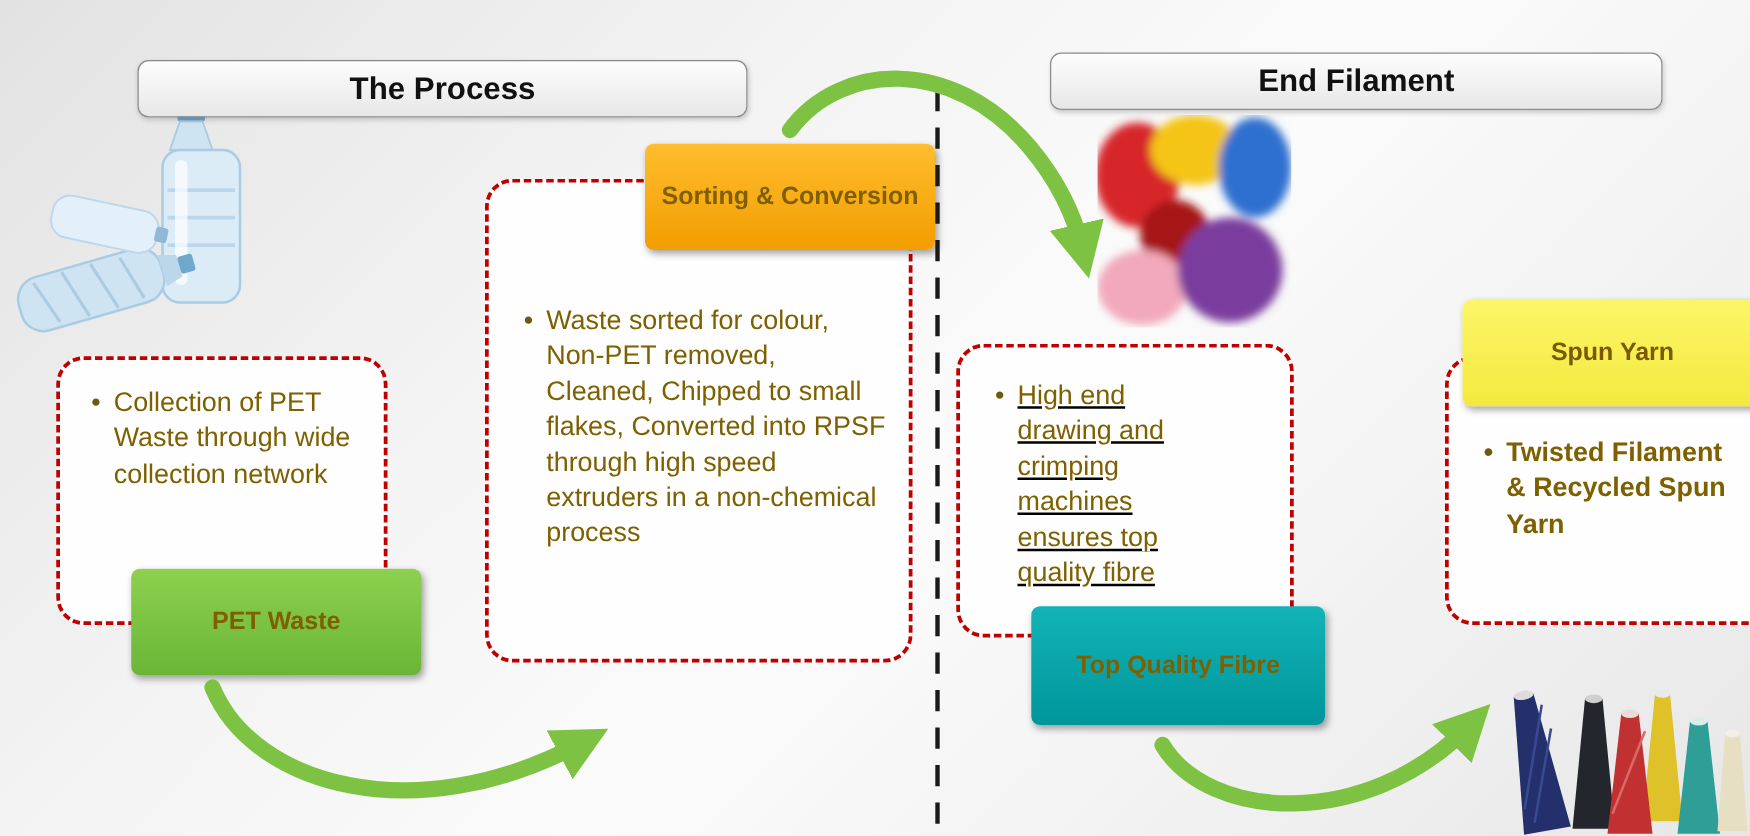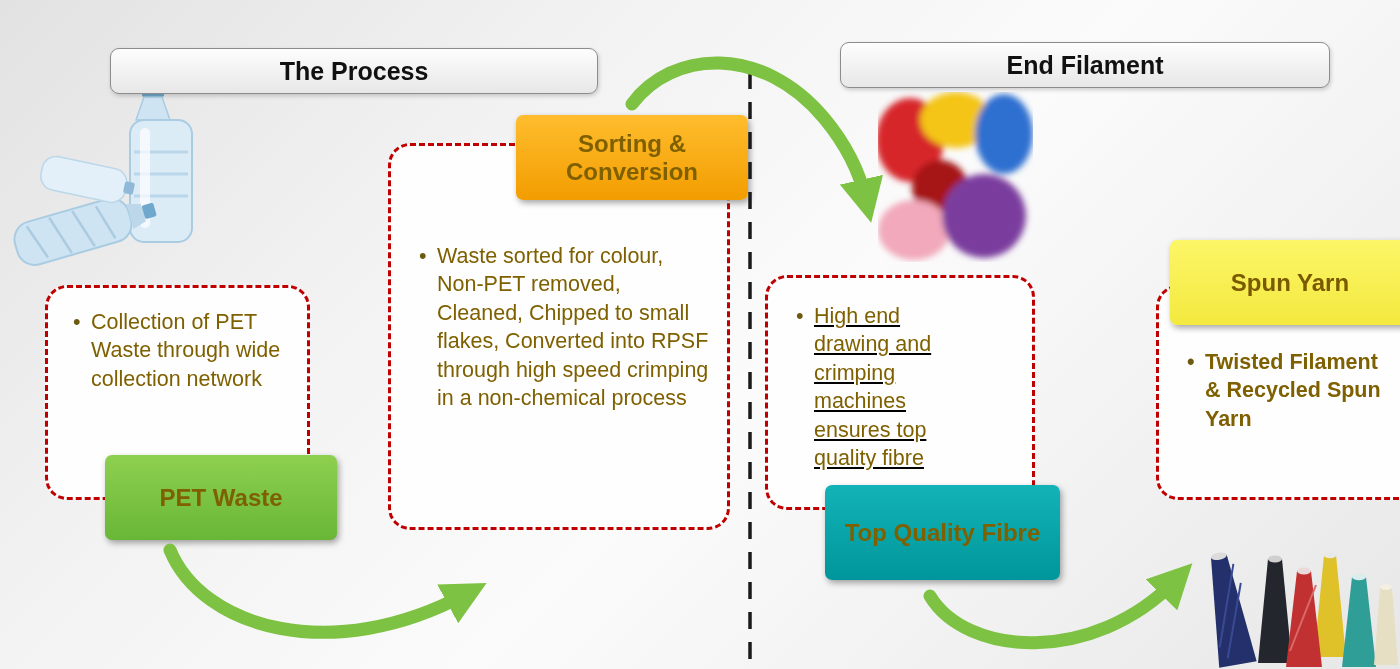--- a/index.html
+++ b/index.html
@@ -29,21 +29,21 @@
 
   .bullet {
     position:relative; padding-left:21px;
     color:#7F6000; font-size:21.5px; line-height:1.32;
   }
   .bullet::before { content:"\2022"; position:absolute; left:3px; top:0; color:#6d5a10; }
 
   .stage-label {
     position:absolute; border-radius:7px;
     display:flex; align-items:center; justify-content:center; text-align:center;
-    font-size:24px; font-weight:bold; color:#7F6000;
+    font-size:20px; font-weight:bold; color:#7F6000;
     box-shadow:2px 3px 6px rgba(0,0,0,0.35);
     z-index:5; line-height:1.15; padding:12px 10px;
   }
   #label-pet      { left:105px; top:455px; width:232px; height:85px; background:linear-gradient(#8ed04f,#69b637); }
   #label-sorting  { left:516px; top:115px; width:232px; height:85px; background:linear-gradient(#ffbd2e,#f29d00); }
   #label-fibre    { left:825px; top:485px; width:235px; height:95px; background:linear-gradient(#12b3b7,#00969b); }
   #label-yarn     { left:1170px; top:240px; width:240px; height:85px; background:linear-gradient(#fcf668,#f3e93e); color:#7a5a00; }
 
   .photo { position:absolute; z-index:2; }
 
@@ -125,21 +125,21 @@
       <polygon points="182,140 206,140 200,62 188,62" fill="#e7dfc4"></polygon>
       <ellipse cx="194" cy="62" rx="6" ry="3" fill="#f3efe2"></ellipse>
     </svg>
   </div>
 
   <div class="dashed-box" style="left:45px; top:285px; width:265px; height:215px;">
     <div class="bullet" style="margin:20px 30px 0 22px; width:212px;">Collection of PET Waste through wide collection network</div>
   </div>
 
   <div class="dashed-box" style="left:388px; top:143px; width:342px; height:387px;">
-    <div class="bullet" style="margin:96px 14px 0 25px; width:294px;">Waste sorted for colour, Non-PET removed, Cleaned, Chipped to small flakes, Converted into RPSF through high speed crimping in a non-chemical process</div>
+    <div class="bullet" style="margin:96px 14px 0 25px; width:294px;">Waste sorted for colour, Non-PET removed, Cleaned, Chipped to small flakes, Converted into RPSF through high speed extruders in a non-chemical process</div>
   </div>
 
   <div class="dashed-box" style="left:765px; top:275px; width:270px; height:235px;text-decoration:underline;">
     <div class="bullet" style="margin:24px 14px 0 25px; width:158px;">High end drawing and crimping machines ensures top quality fibre</div>
   </div>
 
   <div class="dashed-box" style="left:1156px; top:285px; width:265px; height:215px;font-weight:bold;">
     <div class="bullet" style="margin:60px 10px 0 25px; width:200px;">Twisted Filament &amp; Recycled Spun Yarn</div>
   </div>
 

